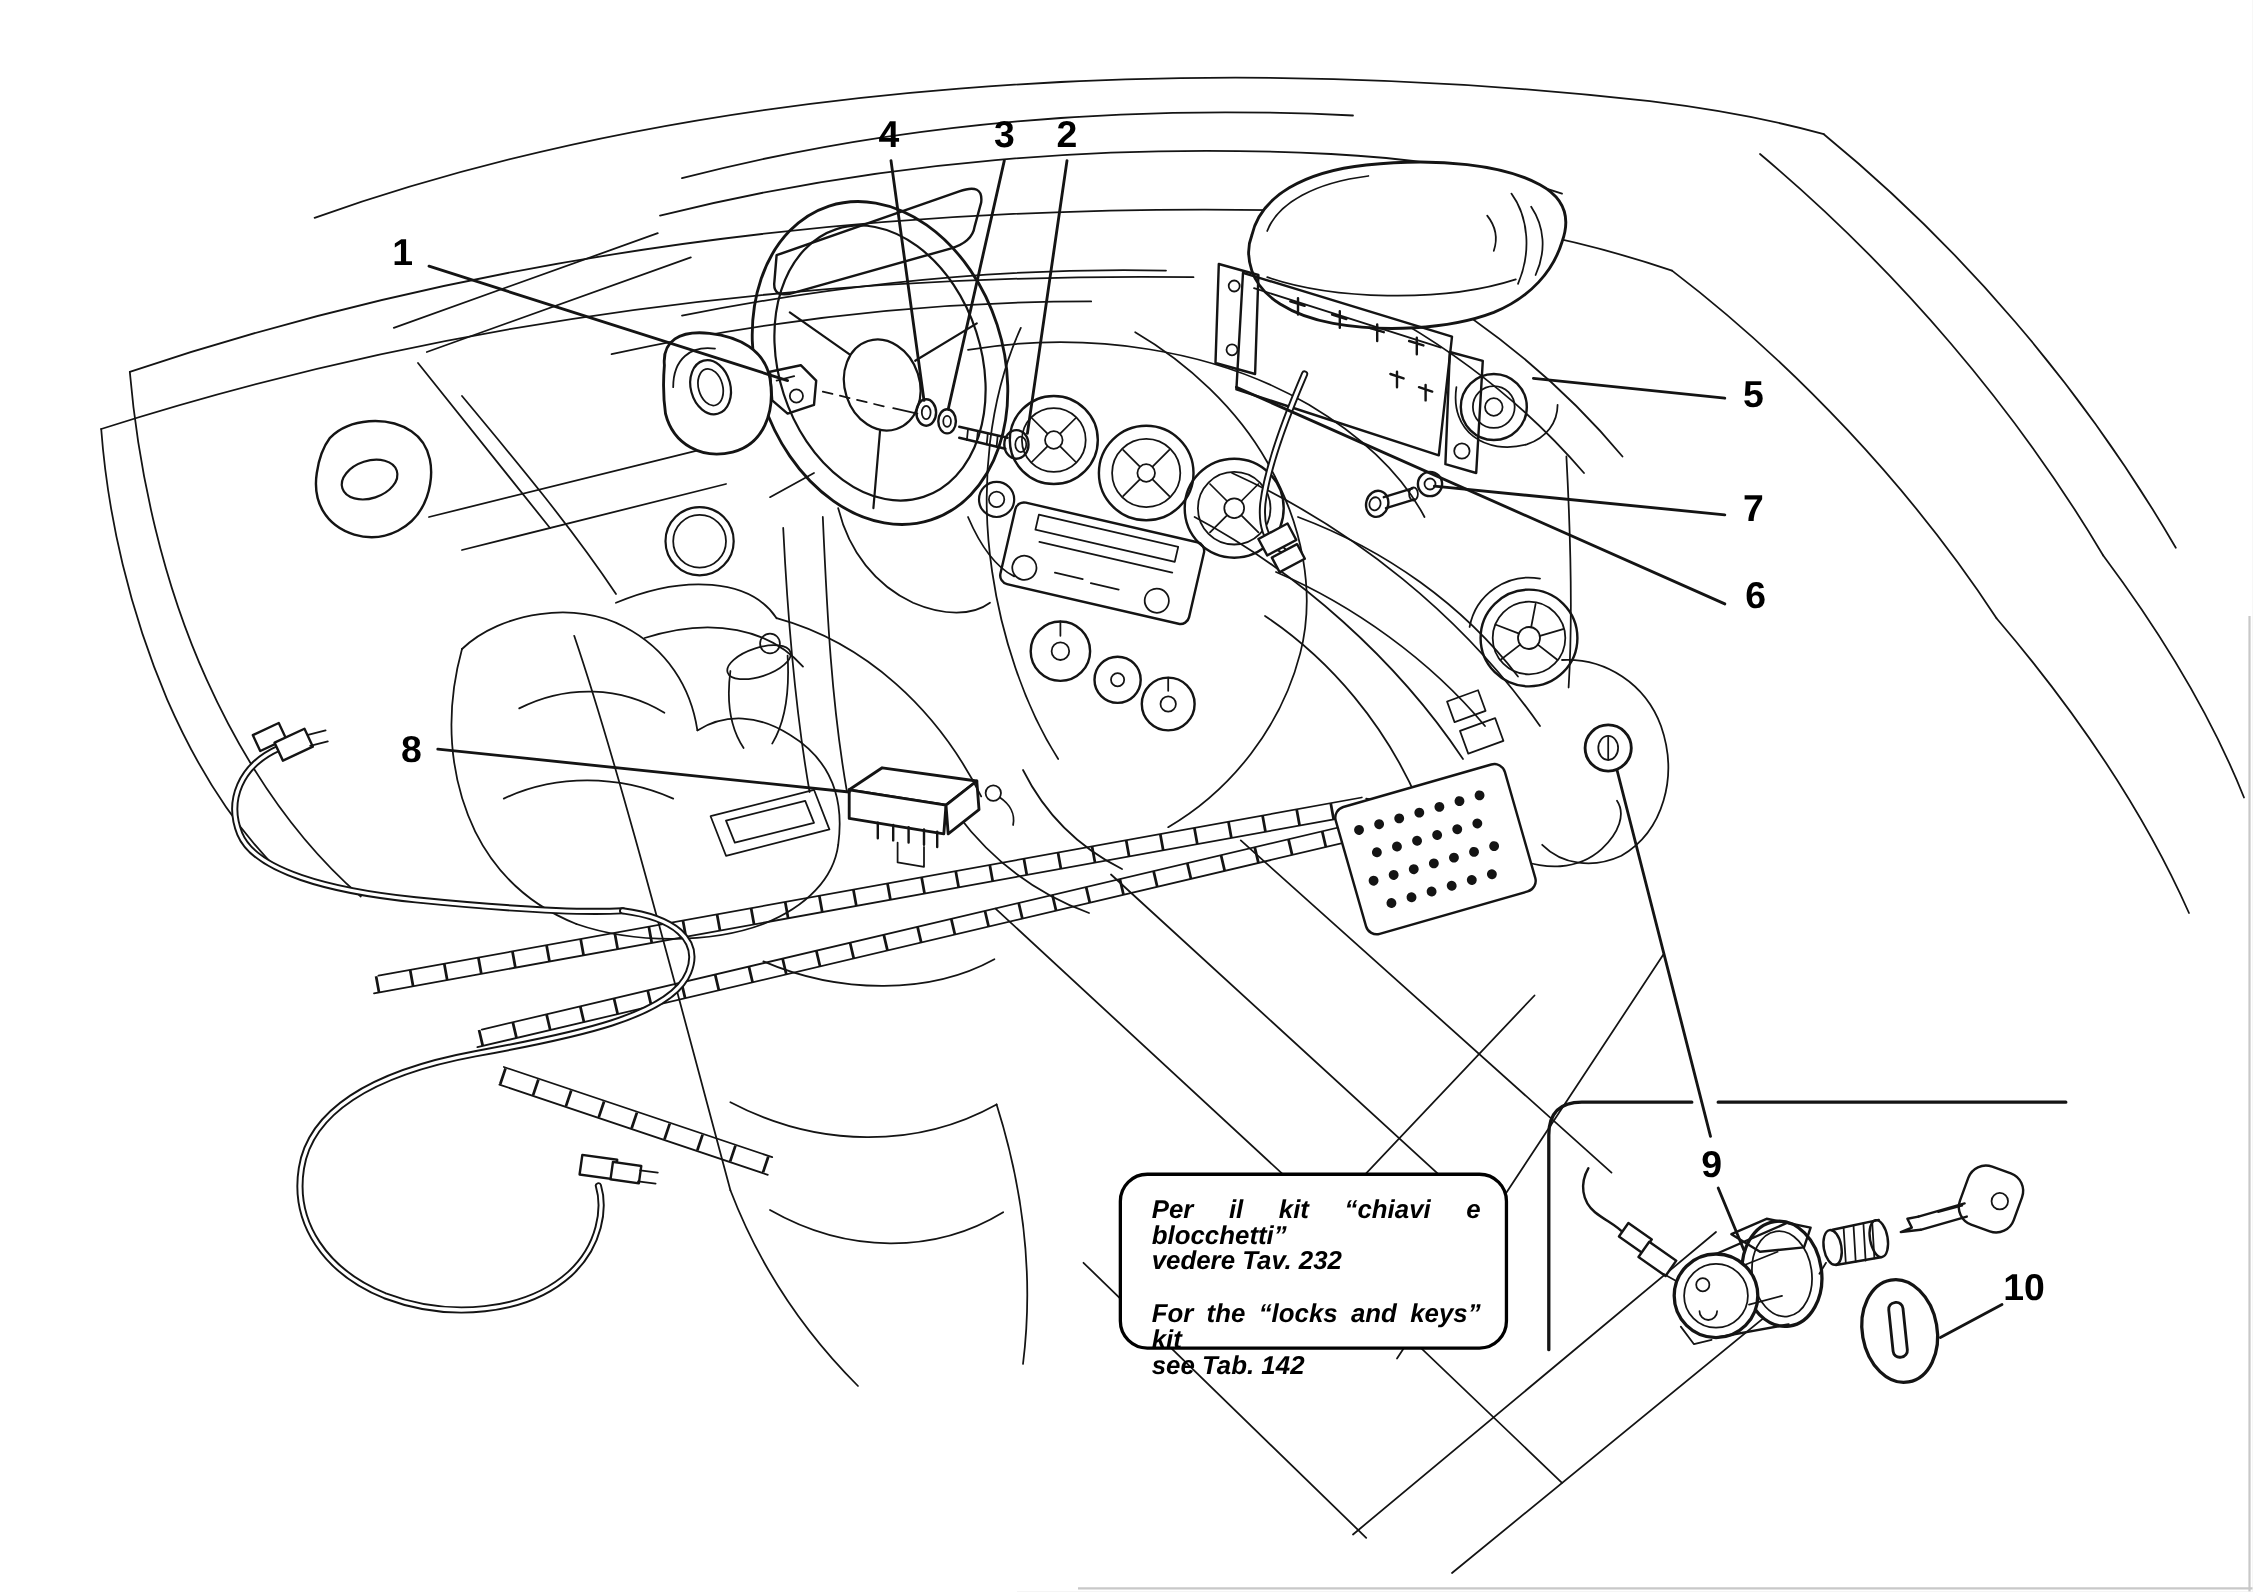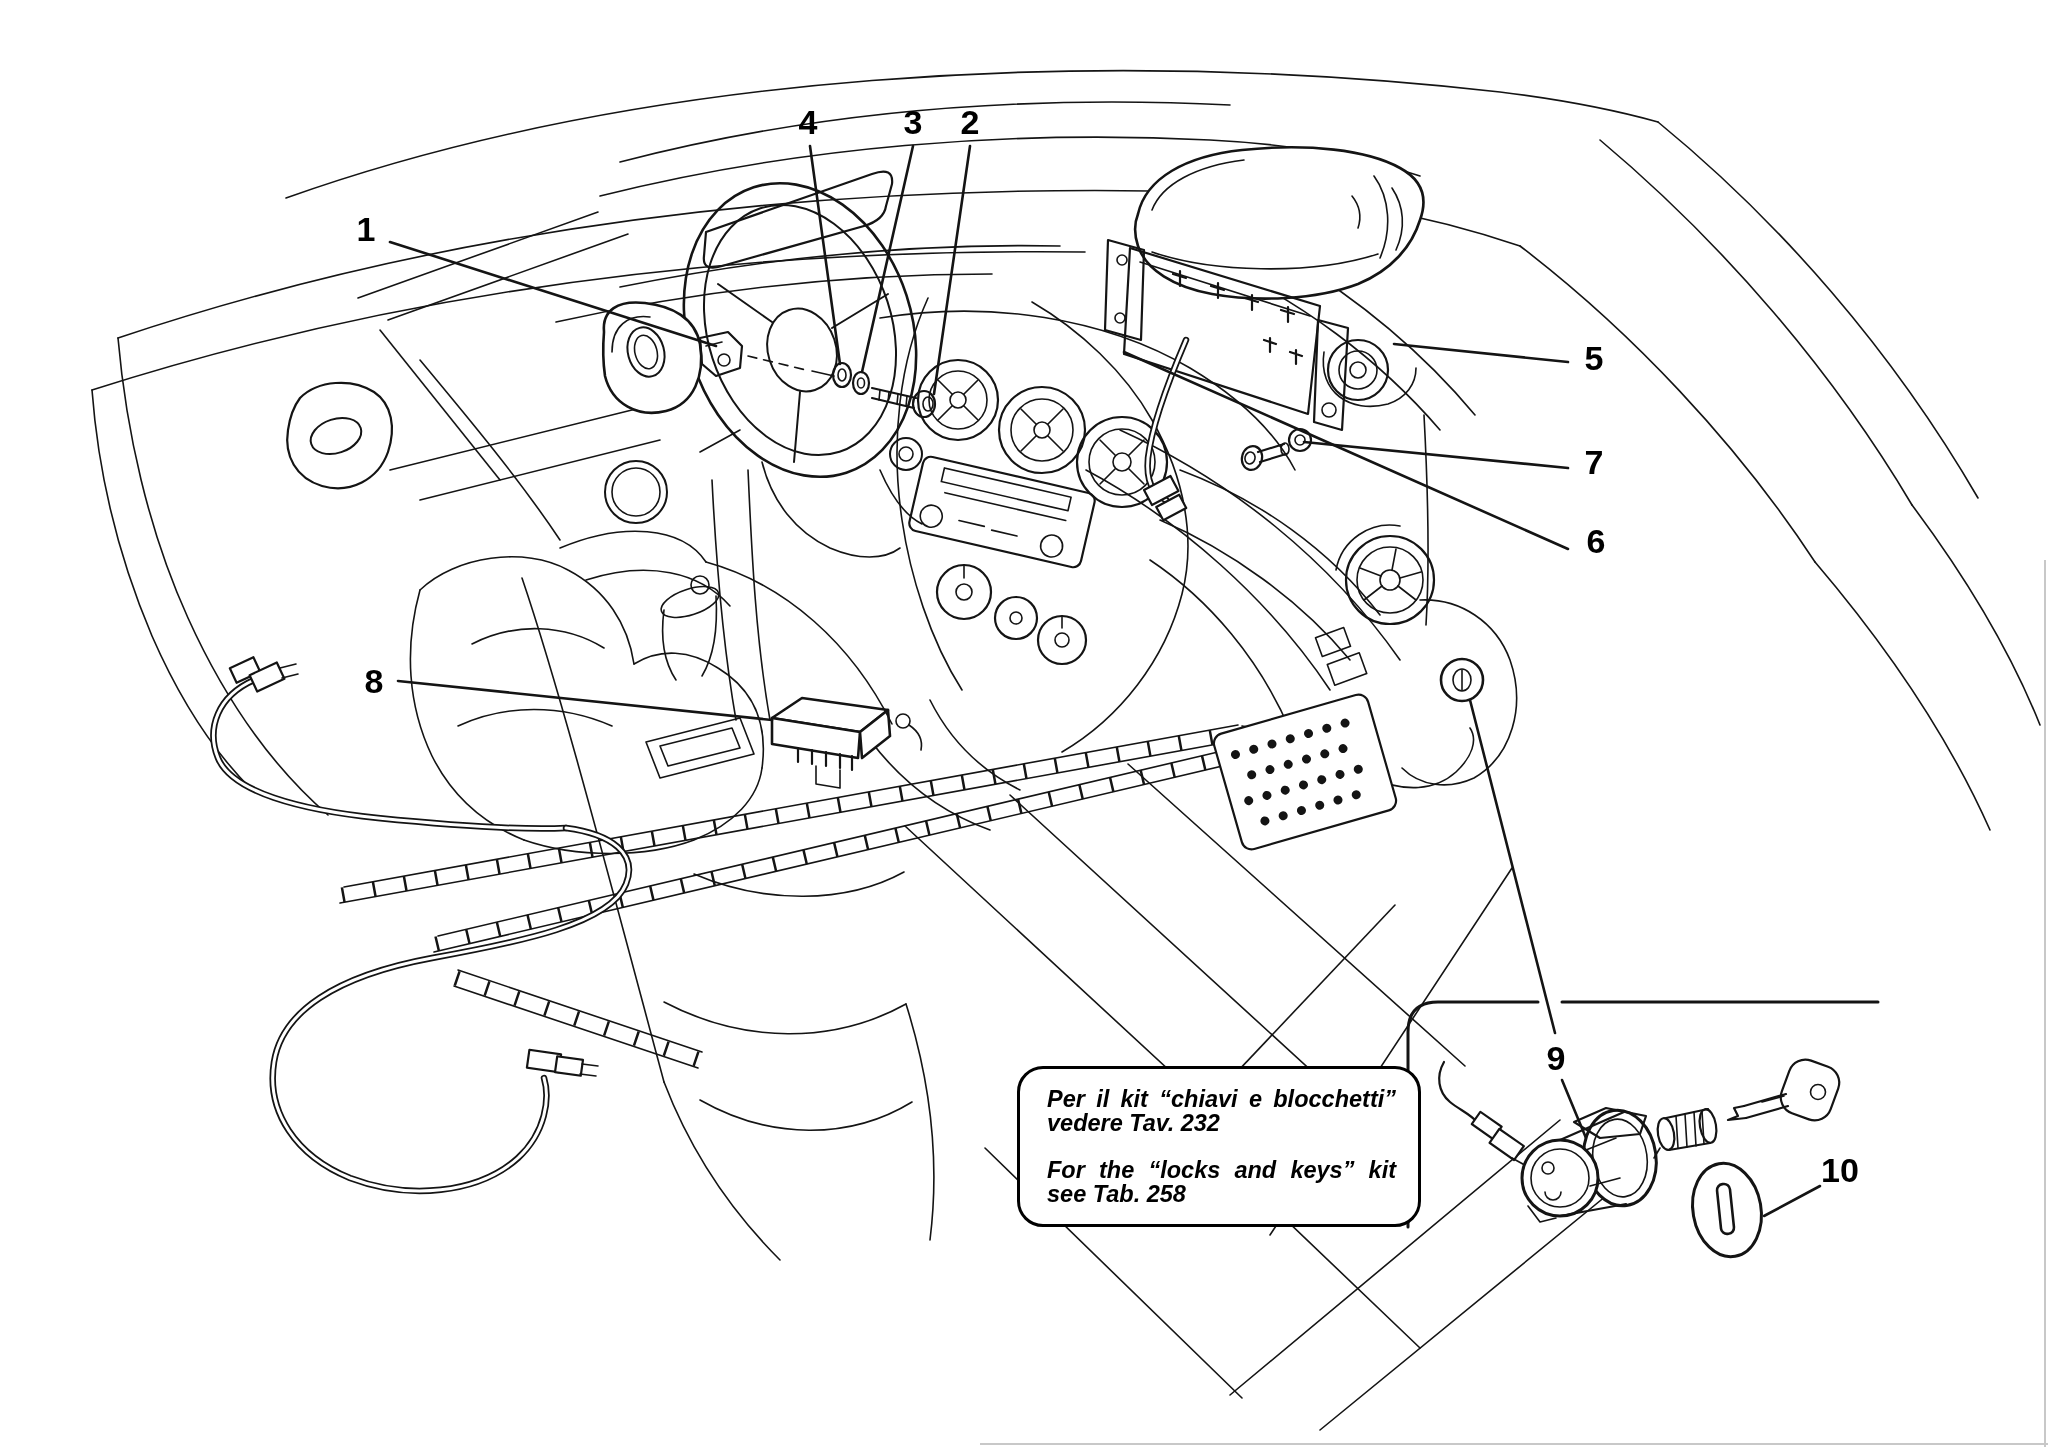--- a/index.html
+++ b/index.html
@@ -17,21 +17,21 @@
   svg .tube{fill:none;stroke:#141414;stroke-width:6.5;stroke-linecap:round;}
   svg .core{fill:none;stroke:#ffffff;stroke-width:3;stroke-linecap:round;}
   svg .rungs{fill:none;stroke:#141414;stroke-width:15;stroke-dasharray:2.5 29;}
   svg .dots{fill:none;stroke:#141414;stroke-width:9;stroke-linecap:round;stroke-dasharray:0 19;}
   svg .dash{stroke-dasharray:9 7;}
   svg text.callout{
     fill:#000;stroke:none;font-family:"Liberation Sans",sans-serif;
     font-size:34px;font-weight:bold;text-anchor:middle;
   }
   .note-box{
-    position:absolute;left:1017px;top:1066px;width:404px;height:161px;
+    position:absolute;left:1017px;top:1066px;width:354px;height:161px;
     box-sizing:border-box;border:3.5px solid #000;border-radius:26px;
     background:#fff;padding:19px 22px 16px 27px;
     font-style:italic;font-weight:bold;font-size:23.5px;line-height:23.5px;color:#000;
   }
   .note-line{white-space:nowrap;}
   .note-line.j{text-align:justify;text-align-last:justify;white-space:normal;}
   .note-gap{height:24px;}
 </style>
 </head>
 <body>
@@ -388,15 +388,15 @@
     <line x1="2045" y1="560" x2="2045" y2="1447" stroke="#c8c8c8" stroke-width="2"></line>
     <line x1="980" y1="1444" x2="2048" y2="1444" stroke="#c8c8c8" stroke-width="2"></line>
   </g>
 </svg>
 
   <div class="note-box">
     <div class="note-line j">Per il kit “chiavi e blocchetti”</div>
     <div class="note-line">vedere Tav. 232</div>
     <div class="note-gap"></div>
     <div class="note-line j">For the “locks and keys” kit</div>
-    <div class="note-line">see Tab. 258</div>
+    <div class="note-line">see Tab. 142</div>
   </div>
 </div>
 
 </body></html>

